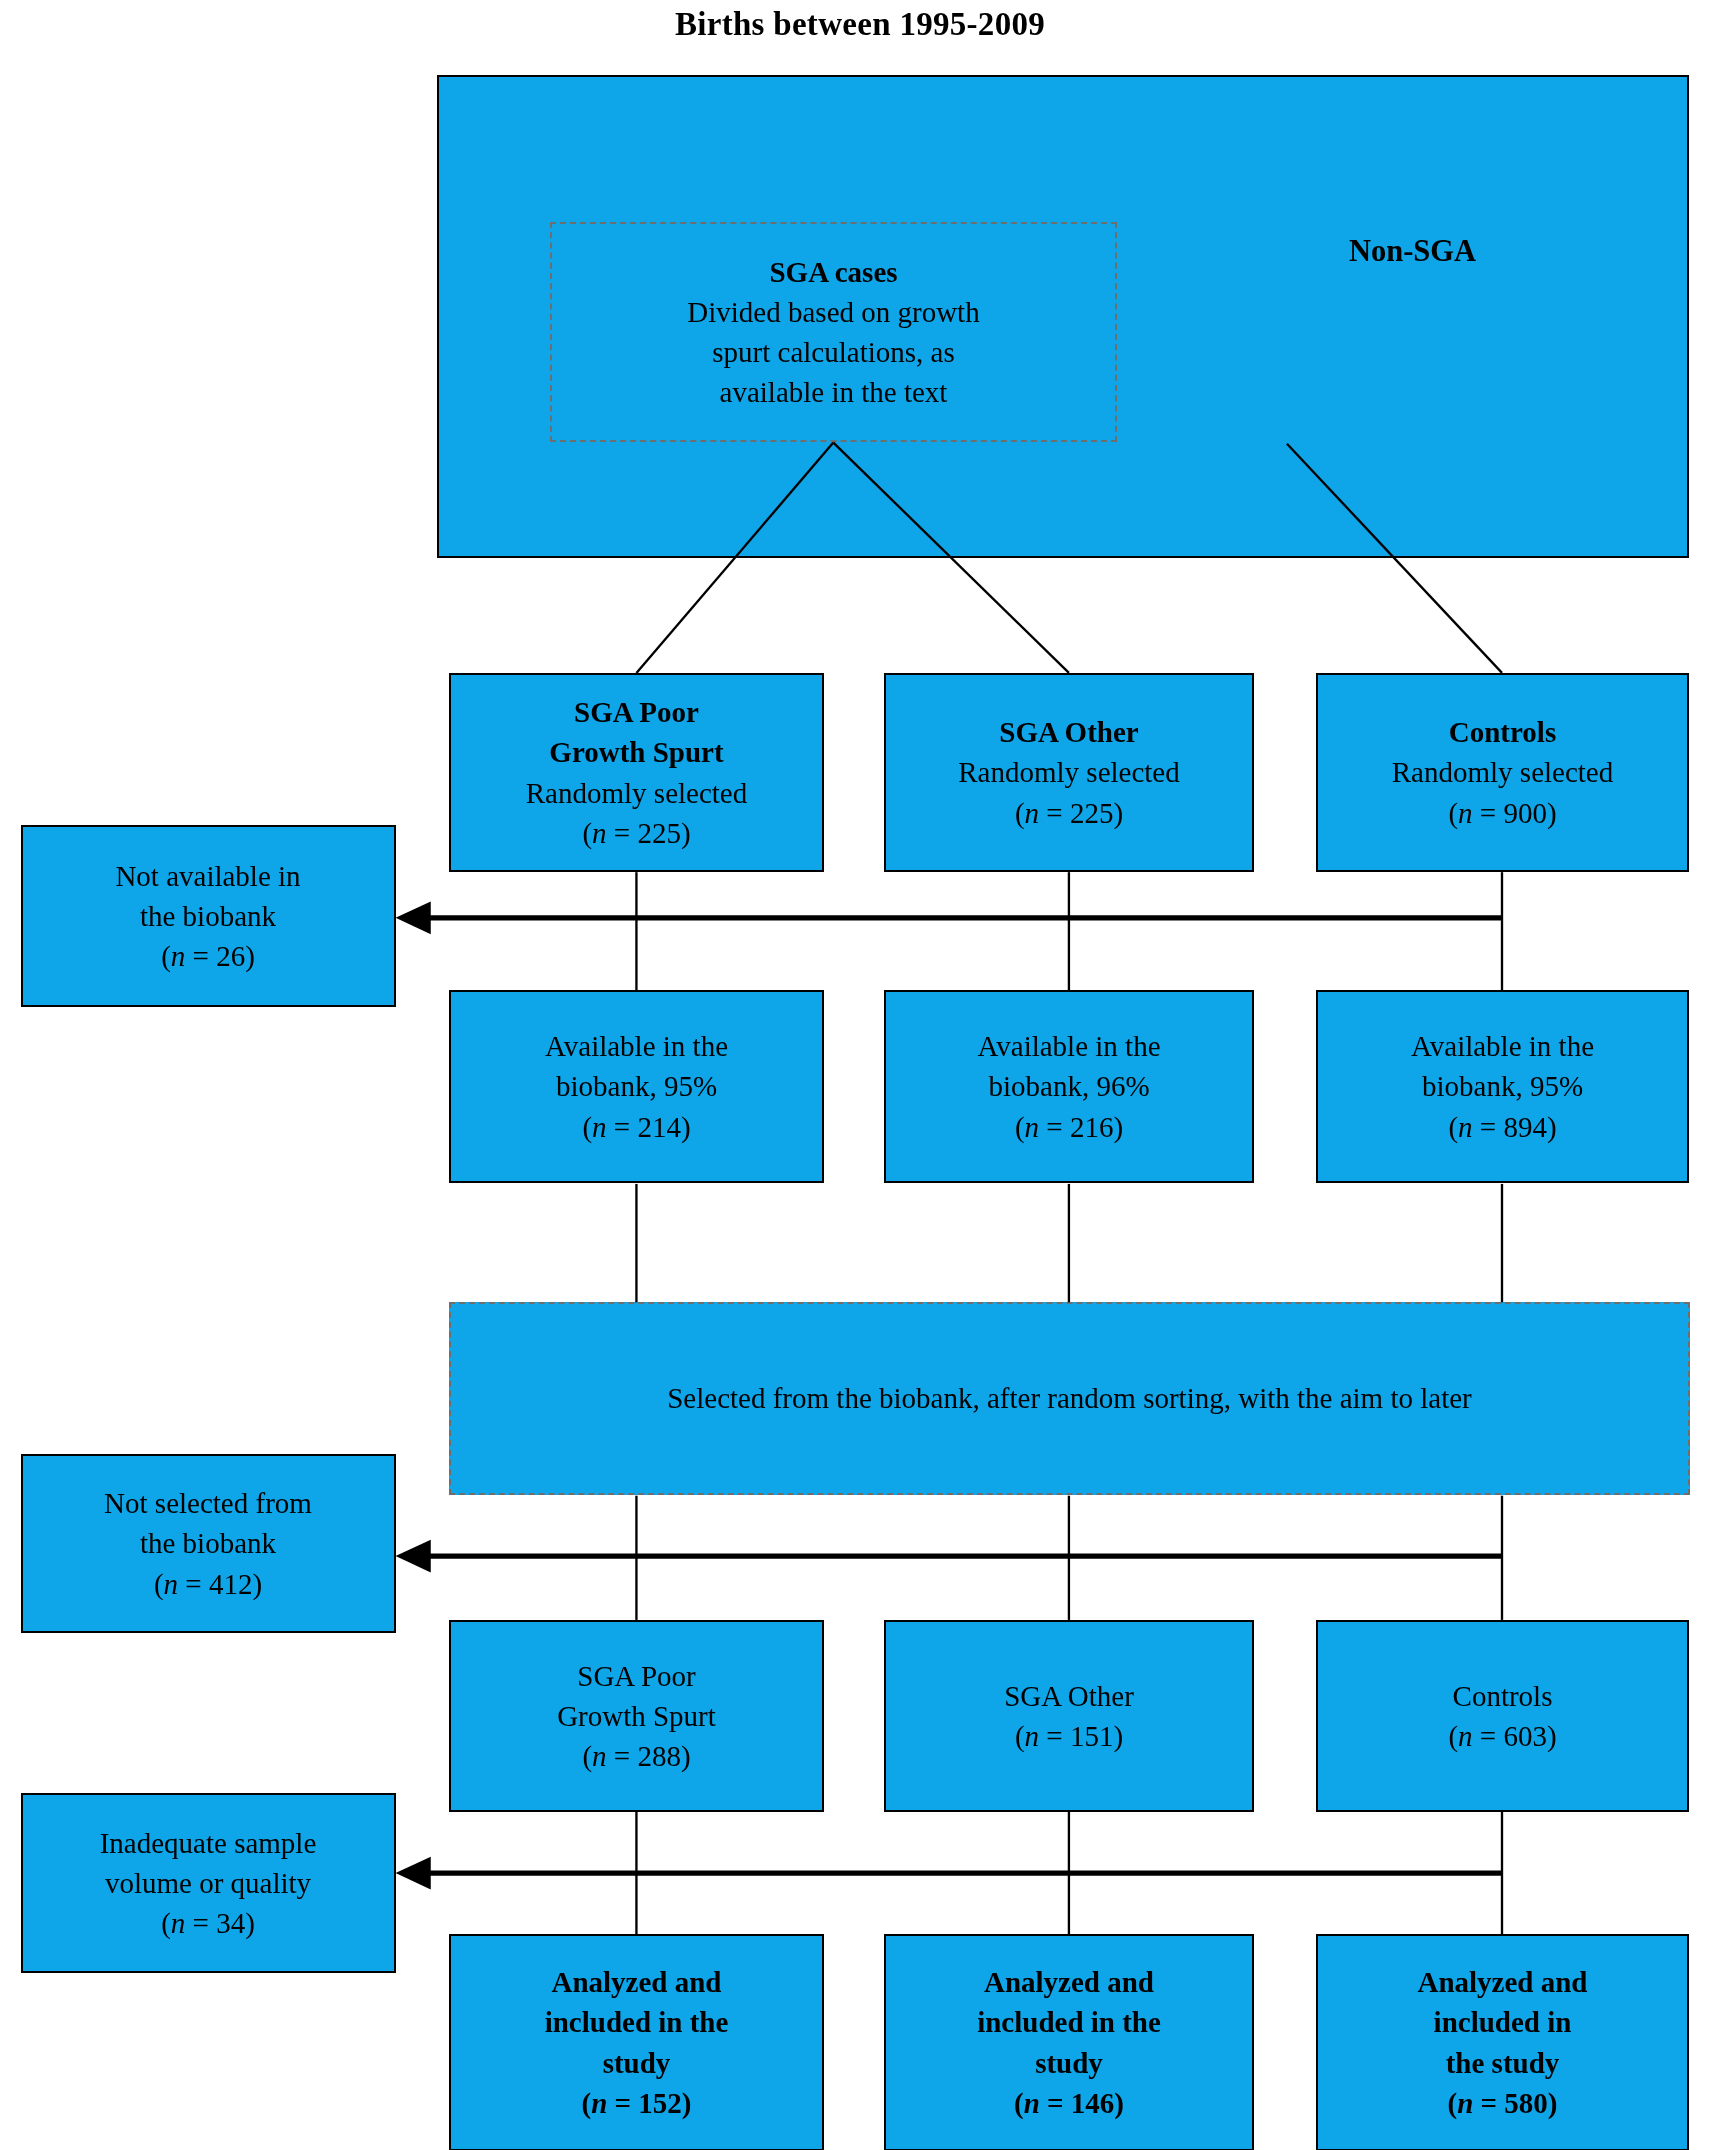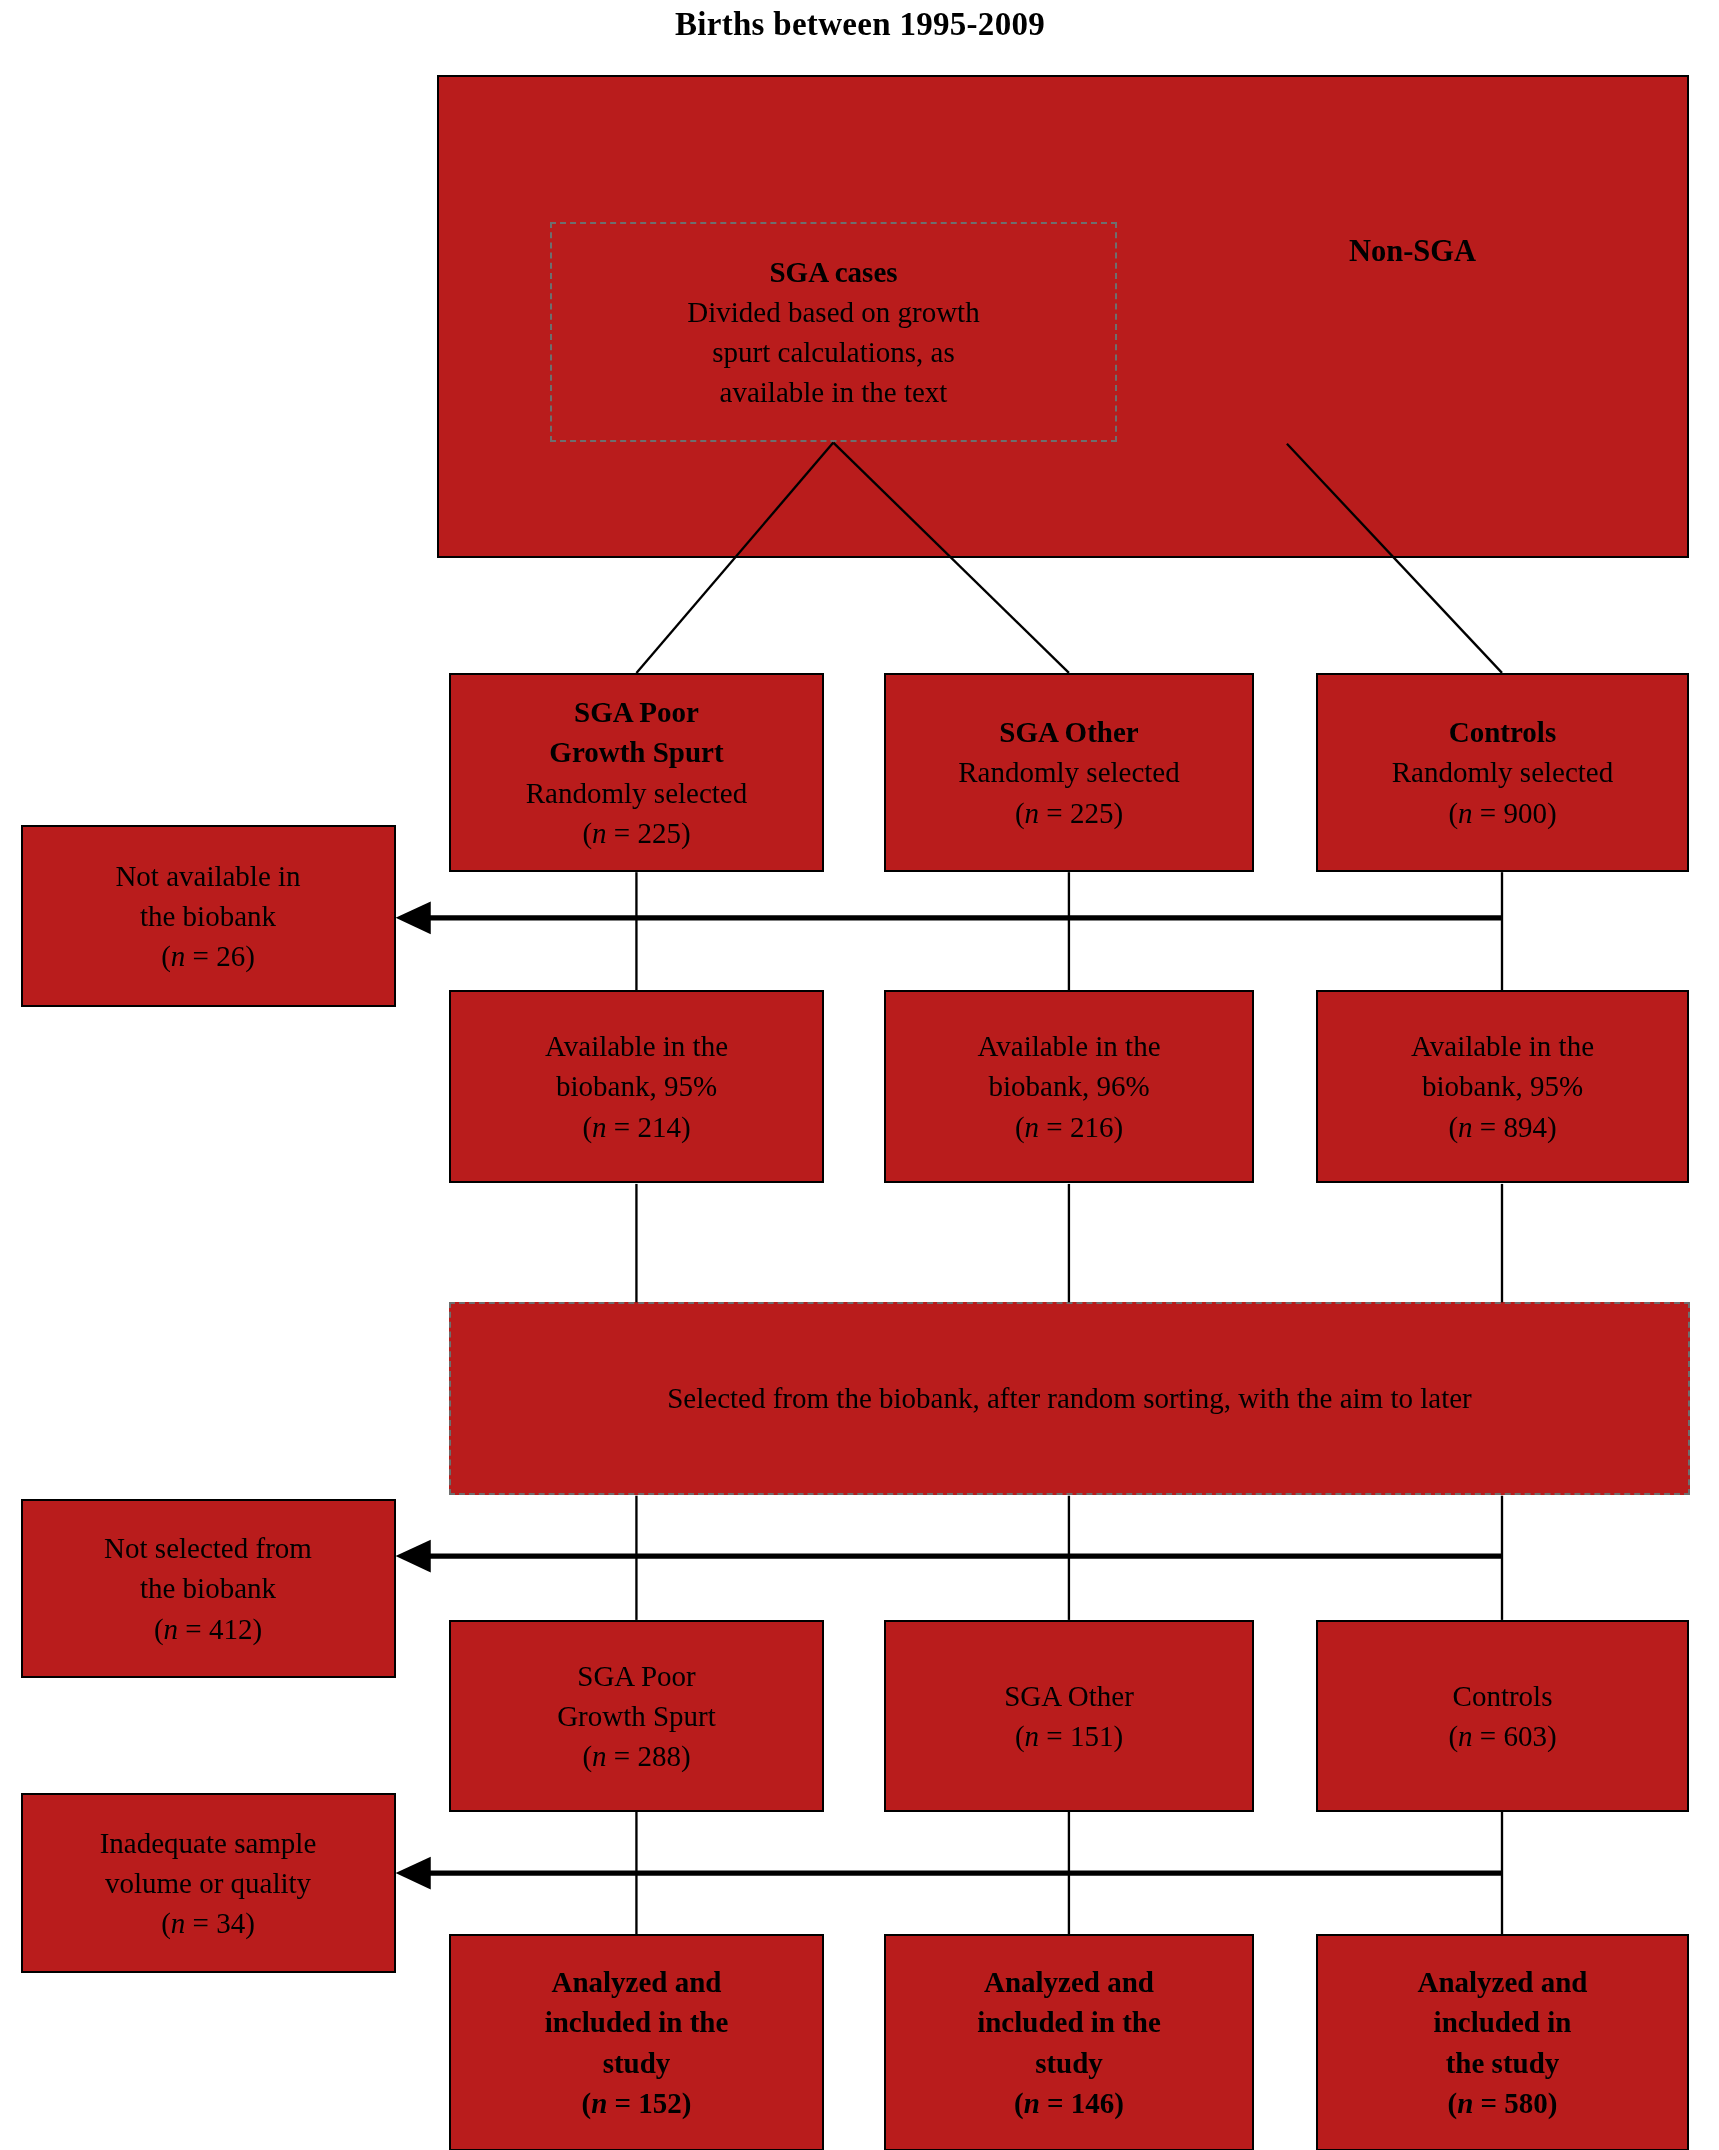--- a/index.html
+++ b/index.html
@@ -23,21 +23,21 @@
     text-align:center;
     font-size:33px;
     font-weight:bold;
     letter-spacing:0.3px;
   }
 
   
   .box{
     box-sizing:border-box;
     border:2.3px solid #000000;
-    background:#b91c1c;
+    background:#0ea5e9;
     display:flex;
     flex-direction:column;
     align-items:center;
     justify-content:center;
     text-align:center;
     font-size:29px;
     line-height:1.38;
   }
   .box.dashed{
     border:2.9px dashed #6e6e6e;
@@ -106,21 +106,21 @@
   <div class="abs box" id="avail-box-2" style="left:1316px; top:990px; width:373px; height:193px;">
     <span class="ln">Available in the</span>
     <span class="ln">biobank, 95%</span>
     <span class="ln">(<i class="ital">n</i> = <span>894</span>)</span>
   </div>
 
   <div class="abs box dashed" id="selected-note-box" style="left:449px; top:1302px; width:1241px; height:193px; font-size:29px;">
     <span class="ln">Selected from the biobank, after random sorting, with the aim to later</span>
   </div>
 
-  <div class="abs box" id="excl-box-1" style="left:20.5px; top:1499px; width:375px; height:179px;">
+  <div class="abs box" id="excl-box-1" style="left:20.5px; top:1454px; width:375px; height:179px;">
     <span class="ln">Not selected from</span>
     <span class="ln">the biobank</span>
     <span class="ln">(<i class="ital">n</i> = <span>412</span>)</span>
   </div>
 
   <div class="abs box" id="grp-box-0" style="left:449px; top:1620px; width:375px; height:192px;">
     <span class="ln">SGA Poor</span>
     <span class="ln">Growth Spurt</span>
     <span class="ln">(<i class="ital">n</i> = <span>288</span>)</span>
   </div>

